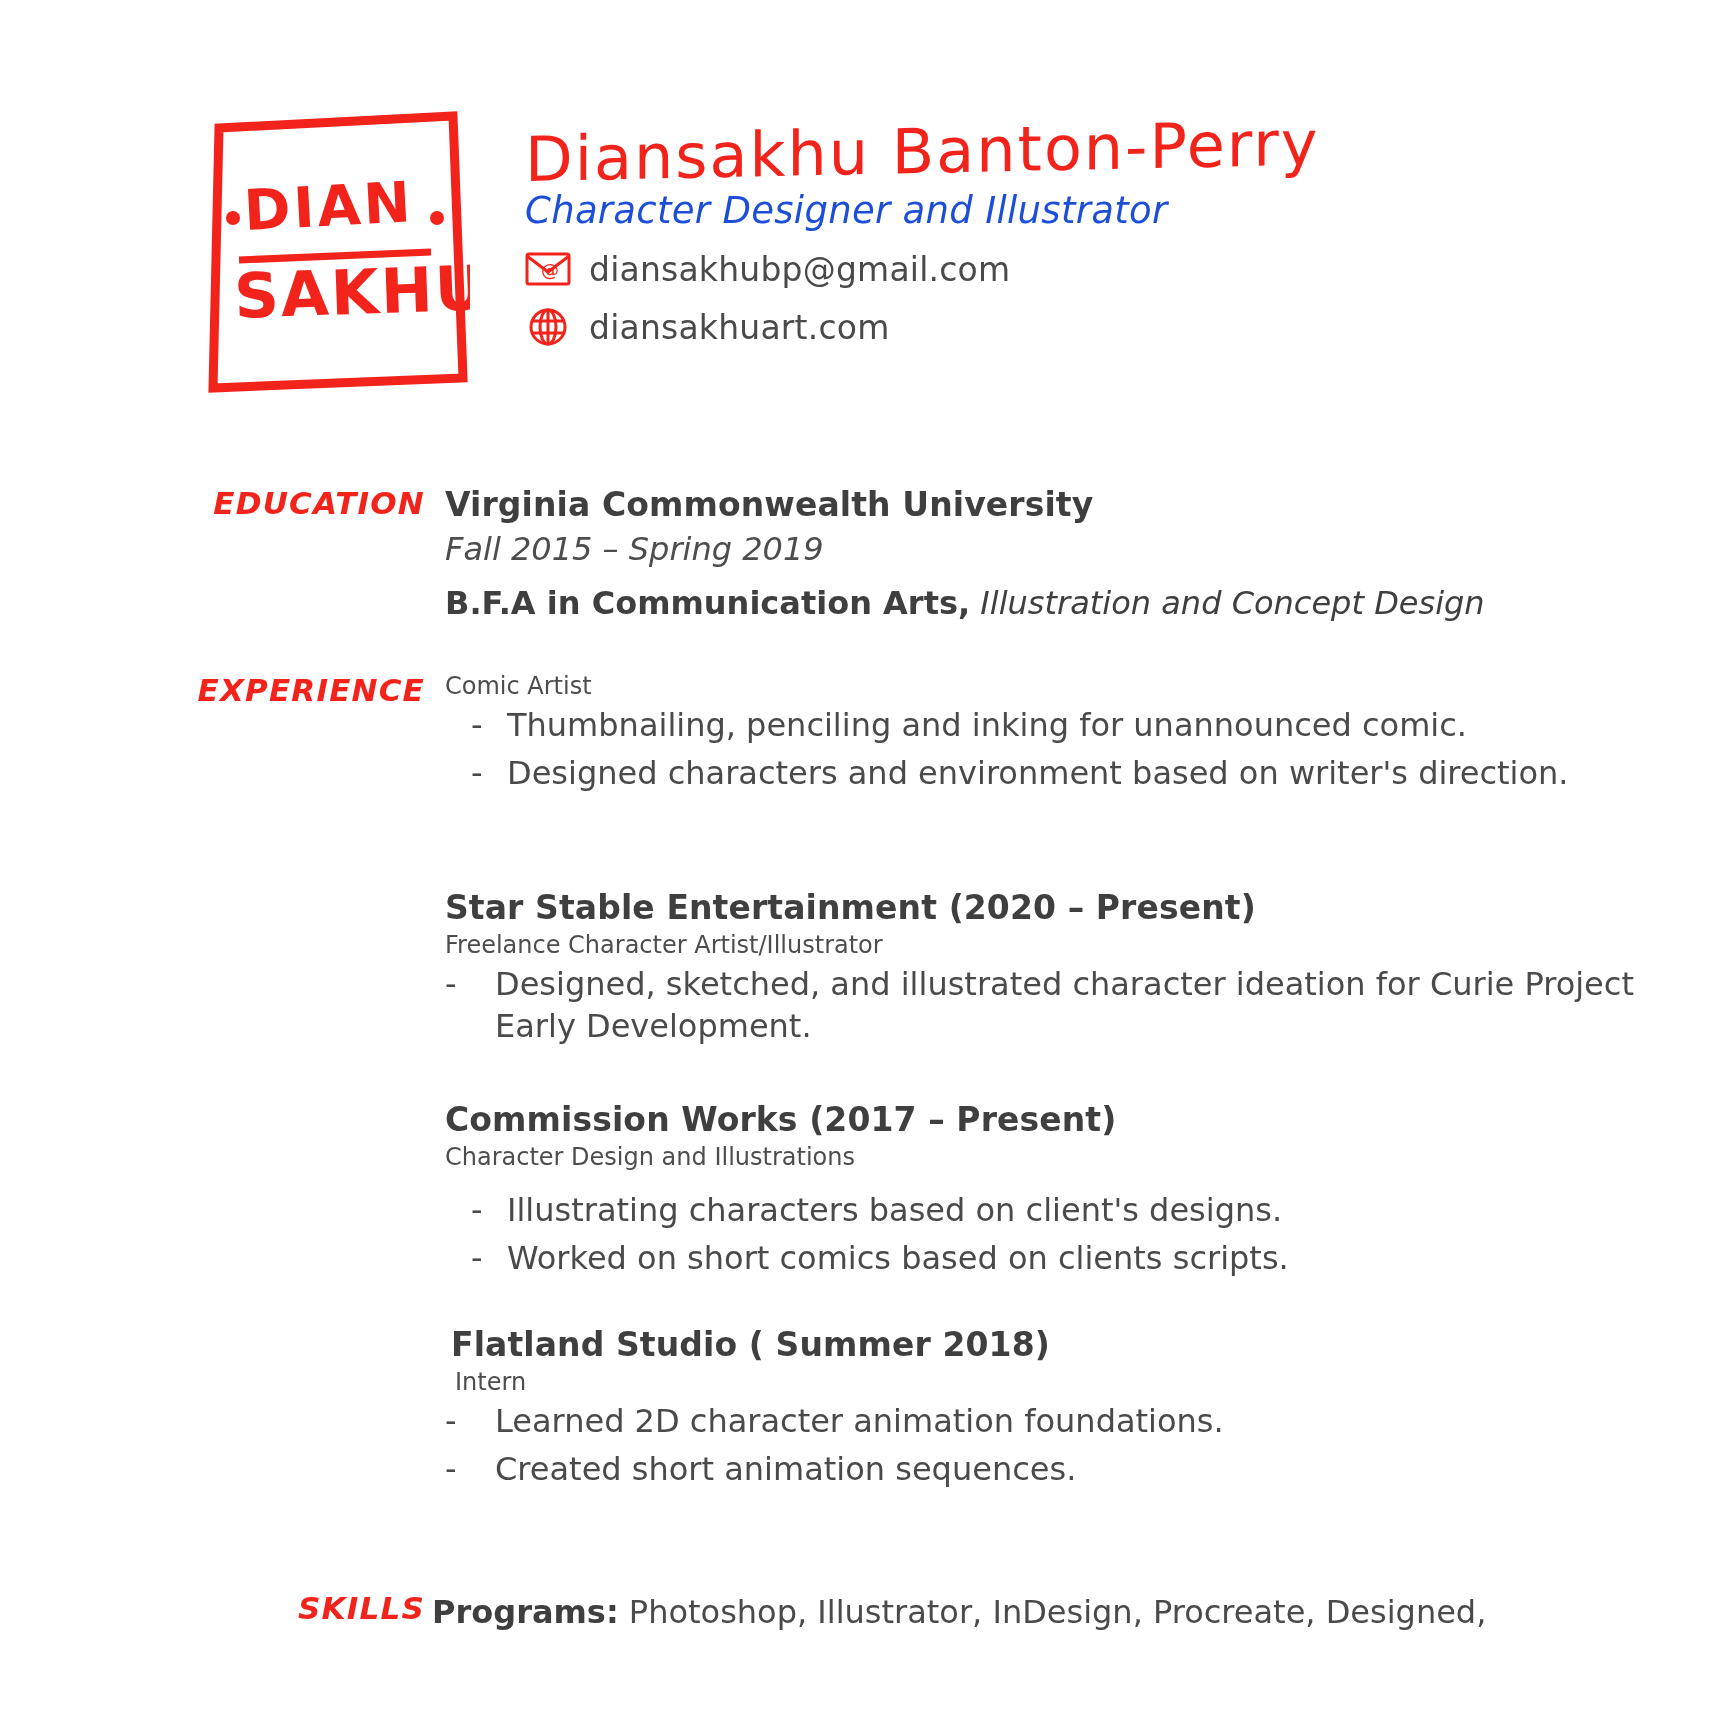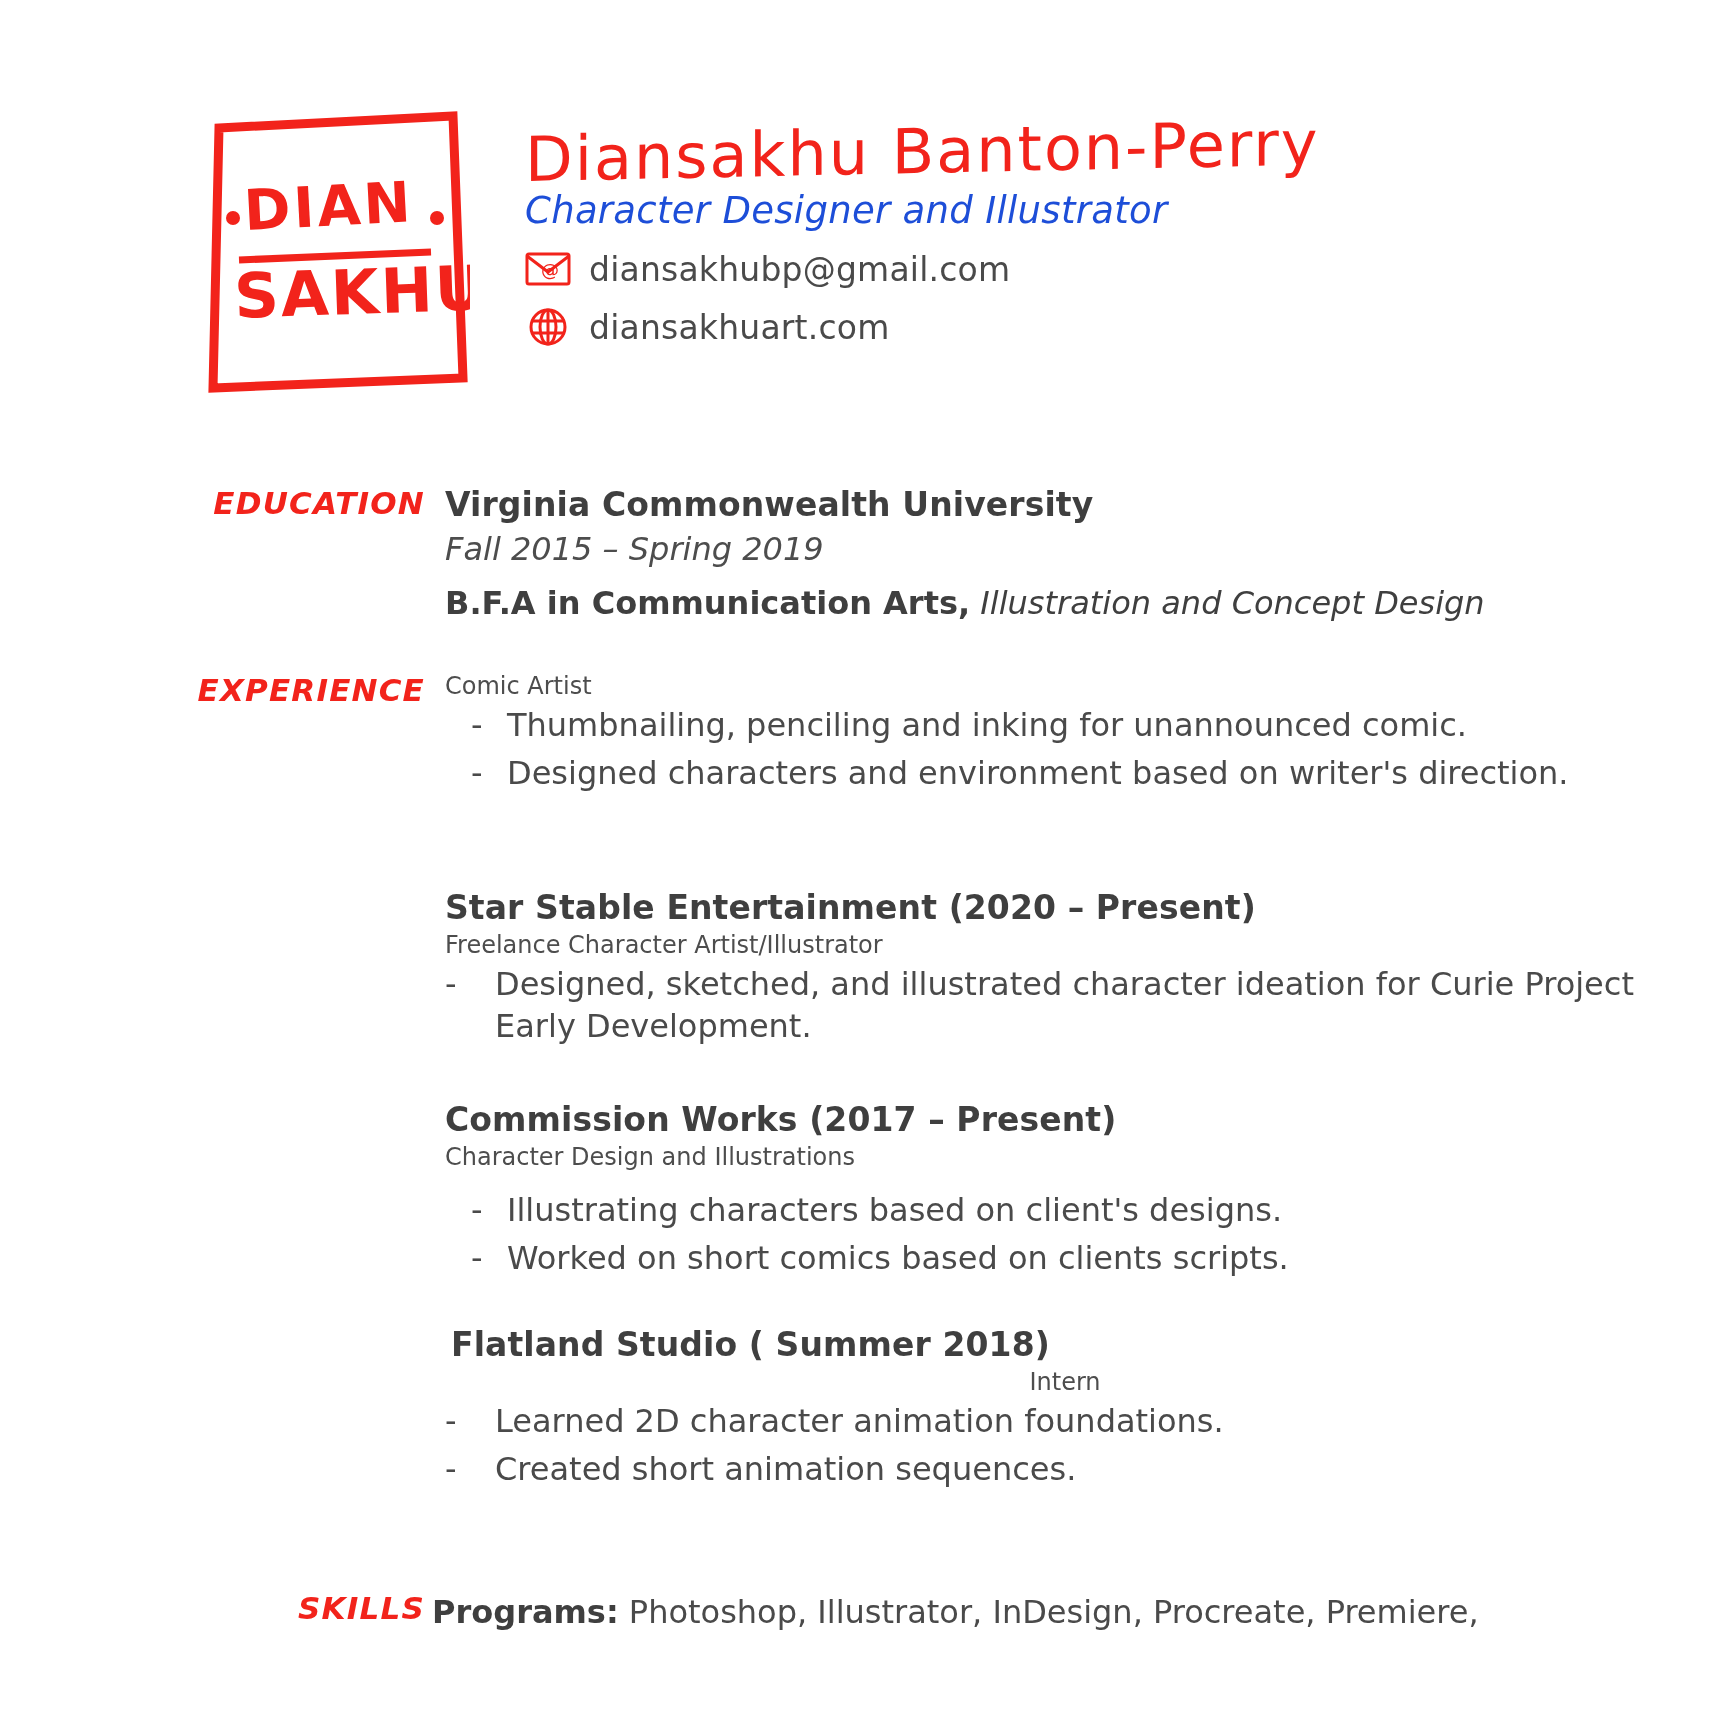--- a/index.html
+++ b/index.html
@@ -258,30 +258,30 @@
       <ul class="bullets" style="margin-top:18px;">
         <li>Illustrating characters based on client's designs.</li>
         <li>Worked on short comics based on clients scripts.</li>
       </ul>
     </div>
   </div>
 
   <div class="section" style="top:1325px;">
     <div class="section-body">
       <p class="job-title" style="margin-left:6px;">Flatland Studio ( Summer 2018)</p>
-      <p class="job-sub" style="margin-left:10px;text-align:center;">Intern</p>
+      <p class="job-sub" style="margin-left:10px;">Intern</p>
       <ul class="bullets indent-less">
         <li>Learned 2D character animation foundations.</li>
         <li>Created short animation sequences.</li>
       </ul>
     </div>
   </div>
 
   <div class="section" style="top:1590px;">
     <div class="section-label">SKILLS</div>
     <div class="section-body" style="left:432px;">
       <p class="skills-line">
-        <span class="bold">Programs:</span><span> Photoshop, Illustrator, InDesign, Procreate, Premiere,</span>
+        <span class="bold">Programs:</span><span> Photoshop, Illustrator, InDesign, Procreate, Designed,</span>
       </p>
     </div>
   </div>
 
 </div>
 
 </body></html>

